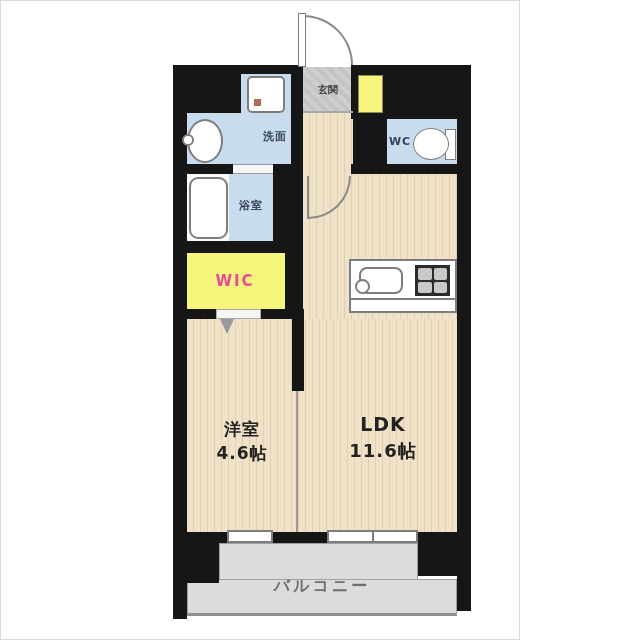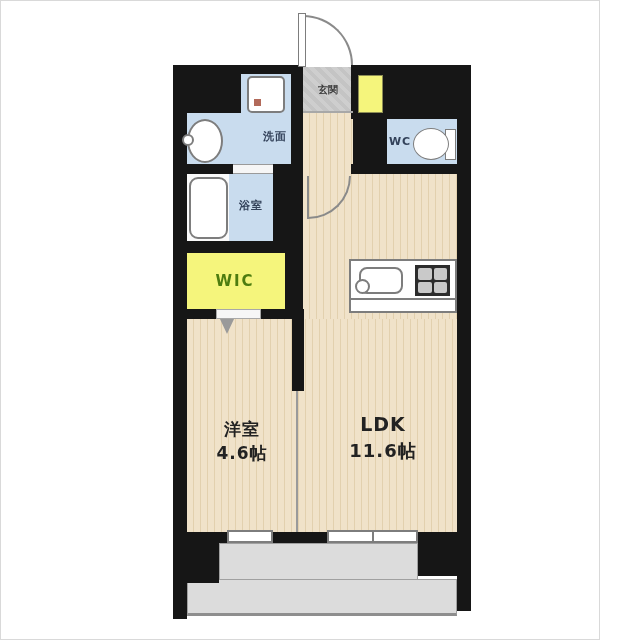--- a/index.html
+++ b/index.html
@@ -8,21 +8,21 @@
     --wood-stripe:#e2d0ae;
     --wet:#c9dcee;
     --yellow:#f5f57c;
     --tile:#c4c4c4;
     --balcony:#dcdcdc;
     --line:#8a8a8a;
     --ink:#222222;
   }
   html,body{margin:0;padding:0;background:#fff;}
   .canvas{
-    position:relative;width:600px;height:640px;background:#ffffff;
+    position:relative;width:520px;height:640px;background:#ffffff;
     border:1px solid #d9d9d9;box-sizing:border-box;overflow:hidden;
     font-family:"DejaVu Sans","Liberation Sans",sans-serif;
     padding-left:24px;
   }
   .abs{position:absolute;box-sizing:border-box;}
   .wall{position:absolute;background:var(--wall);}
   .wood{position:absolute;background:repeating-linear-gradient(90deg,var(--wood) 0 6px,var(--wood-stripe) 6px 7px);}
   .wet{position:absolute;background:var(--wet);}
   .tile{position:absolute;background:repeating-linear-gradient(45deg,var(--tile) 0 4px,#cecece 4px 8px);}
   .yellowroom{position:absolute;background:var(--yellow);}
@@ -124,22 +124,23 @@
           <span></span>
         </div>
     </div>
     <div class="abs" style="left:0;top:37px;width:100%;height:2px;background:#7d7d7d;"></div>
   </div>
 
   <div class="lbl" style="left:327px;top:89px;font-size:10px;color:#3c3c3c;letter-spacing:0;">玄関</div>
   <div class="lbl" style="left:251px;top:136px;font-size:11px;color:#33425a;margin-left:23px;">洗面</div>
   <div class="lbl" style="left:399px;top:141px;font-size:11px;color:#33425a;">WC</div>
   <div class="lbl" style="left:250px;top:205px;font-size:11px;color:#33425a;">浴室</div>
-  <div class="lbl" style="left:234px;top:280px;font-size:15px;color:#4d7c0f;letter-spacing:2px;">WIC</div>
+  <div class="lbl" style="left:234px;top:280px;font-size:15px;color:#ec4899;letter-spacing:2px;">WIC</div>
 
   <div class="lbl" style="left:241px;top:429px;font-size:17px;">洋室</div>
   <div class="lbl" style="left:241px;top:453px;font-size:17px;">4.6帖</div>
 
   <div class="lbl" style="left:382px;top:424px;font-size:19px;text-align:right;">LDK</div>
   <div class="lbl" style="left:382px;top:450px;font-size:18px;">11.6帖</div>
 
+  <div class="lbl" style="left:321px;top:585px;font-size:16px;color:#6e6e6e;letter-spacing:3px;">バルコニー</div>
 
 </div>
 
 </body></html>

